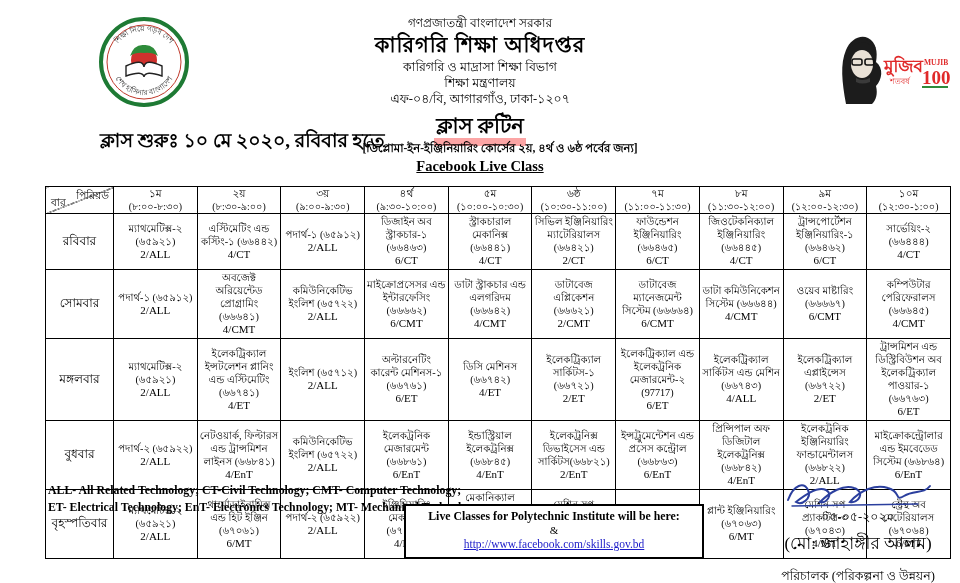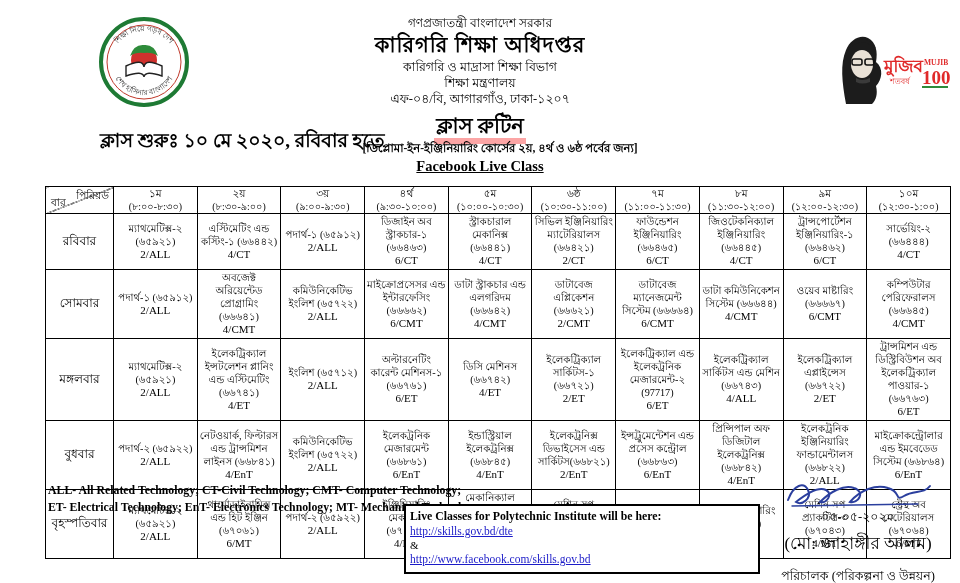--- a/index.html
+++ b/index.html
@@ -11,21 +11,21 @@
   .gov-header { position:absolute; top:16px; left:0; width:100%; text-align:center; line-height:1.3; }
   .gov-line1 { font-size:12px; }
   .gov-line2 { font-size:21px; font-weight:bold; letter-spacing:1px; }
   .gov-line3, .gov-line4, .gov-line5 { font-size:12.5px; }
 
   .emblem { position:absolute; left:98px; top:16px; width:92px; height:92px; }
   .mujib-logo { position:absolute; left:832px; top:24px; width:122px; height:84px; }
 
   
   .routine-title { position:absolute; top:110px; left:0; width:100%; text-align:center; font-size:21px; font-weight:bold; }
-  .routine-title span { border-bottom:6px solid #fca5a5; padding:0 2px; }
+  .routine-title span { border-bottom:8px solid #fca5a5; padding:0 2px; }
   .start-note { position:absolute; top:126px; left:100px; font-size:19px; font-weight:bold; }
   .course-note { position:absolute; top:140px; left:0; width:100%; text-align:center; font-size:11.5px; font-weight:bold;margin-left:20px; }
   .fb-live { position:absolute; top:158px; left:0; width:100%; text-align:center; font-size:14.5px; font-weight:bold; }
   .fb-live span { text-decoration:underline; }
 
   
   table.routine { position:absolute; left:45px; top:186px; width:906px; border-collapse:collapse; table-layout:fixed; }
   table.routine th, table.routine td { border:1px solid #000; text-align:center; vertical-align:middle; padding:1px 2px; }
   th.corner { width:68px; height:27px; position:relative; padding:0;
     background-image:linear-gradient(to bottom right, transparent 49.5%, #000 49.5%, #000 50.8%, transparent 50.8%); }
@@ -34,21 +34,21 @@
   table.routine thead th { font-weight:normal; height:14px; }
   .pn { font-size:10.5px; line-height:1.2; }
   .pt { font-size:9.8px; line-height:1.2; }
   td.day { font-size:12px; }
   .subj { font-size:10.2px; line-height:1.28; }
   .grp { font-size:11px; line-height:1.25; font-family:"Liberation Serif", serif; }
   tr.r0 { height:45px; } tr.r1 { height:50px; } tr.r2 { height:55px; } tr.r3 { height:60px; } tr.r4 { height:55px; }
 
   
   .legend { position:absolute; left:48px; top:482px; font-size:11.8px; font-weight:600; line-height:1.4; }
-  .live-box { position:absolute; left:404px; top:504px; width:356px; border:2px solid #000; text-align:left; padding:3px 4px 5px; background:#fff; }
+  .live-box { position:absolute; left:404px; top:504px; width:300px; border:2px solid #000; text-align:center; padding:3px 4px 5px; background:#fff; }
   .live-box .lb-head { font-size:11.8px; font-weight:bold; }
   .live-box a { font-size:11.5px; color:#1b1bc8; text-decoration:underline; display:block; line-height:1.3; }
   .live-box .amp { font-size:11px; line-height:1.2; }
 
   .sign-block { position:absolute; left:758px; top:478px; width:200px; text-align:center; }
   .sign-script { display:block; margin:0 auto; }
   .sign-date { font-size:12.5px; font-weight:normal; margin-top:-2px; }
   .sign-name { font-size:17px; margin-top:2px; }
   .sign-title { font-size:12.5px; margin-top:9px; }
 </style>
@@ -370,21 +370,20 @@
       </tbody>
     </table>
 
   <div class="legend">
     <div>ALL- All Related Technology; CT-Civil Technology; CMT- Computer Technology;</div>
     <div>ET- Electrical Technology; EnT- Electronics Technology; MT- Mechanical Technology</div>
   </div>
 
   <div class="live-box">
     <div class="lb-head">Live Classes for Polytechnic Institute will be here:</div>
-    <a href="#">http://skills.gov.bd/dte</a>
     <div class="amp">&amp;</div>
     <a href="#">http://www.facebook.com/skills.gov.bd</a>
   </div>
 
   <div class="sign-block">
     <svg class="sign-script" width="160" height="32" viewBox="0 0 160 32">
       <path d="M10,22 C16,6 26,4 30,12 C34,20 24,28 18,24 C28,16 40,8 48,12 C56,16 48,26 42,24 C52,14 66,6 76,10 C88,14 80,26 72,24 C82,12 98,6 110,10 C124,14 116,24 126,18 C136,12 146,16 152,8" stroke="#2b3f9e" stroke-width="2" fill="none" stroke-linecap="round"></path>
       <path d="M14,28 L140,26" stroke="#2b3f9e" stroke-width="1.4" fill="none" stroke-linecap="round"></path>
     </svg>
     <div class="sign-date">০৫-০৫-২০২০</div>

